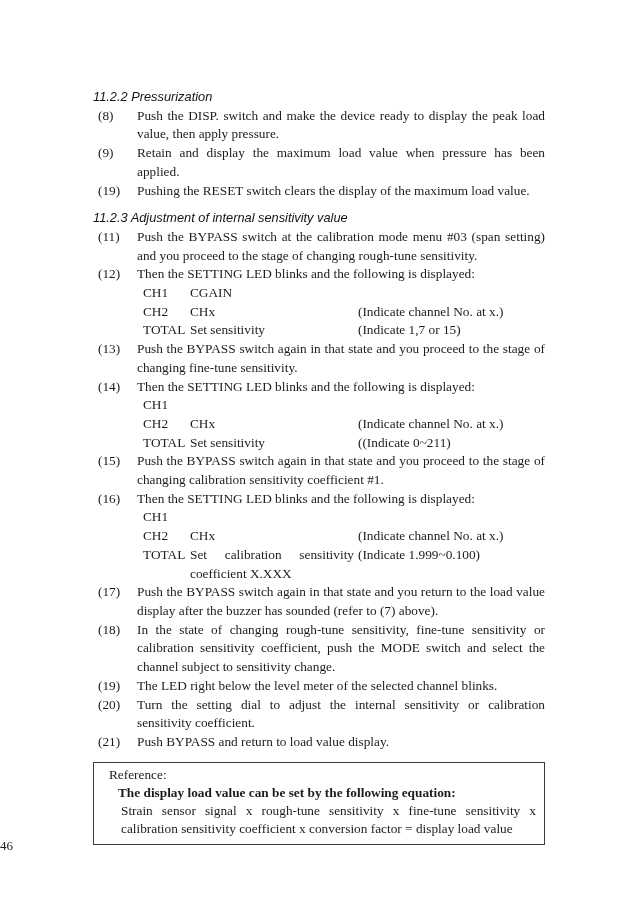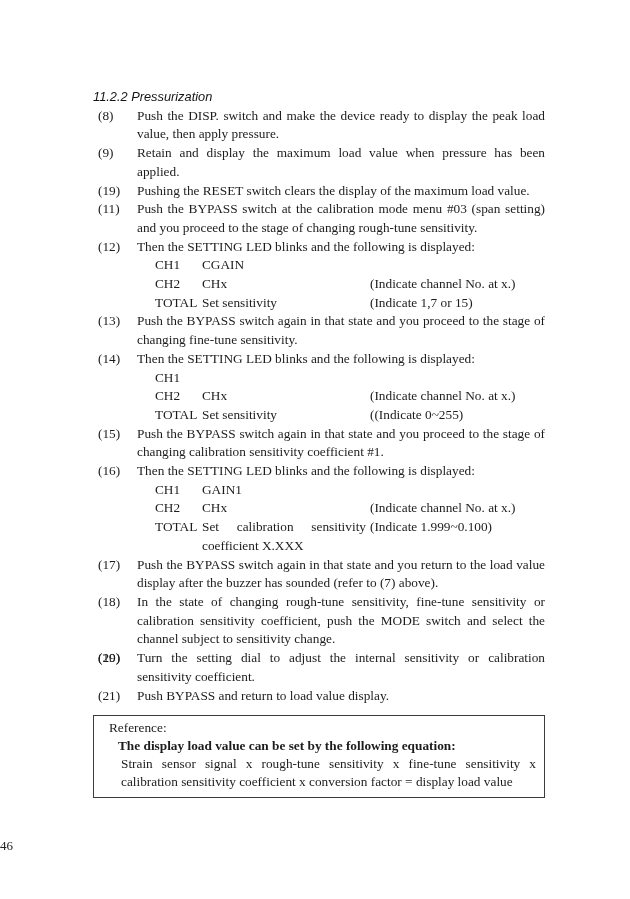--- a/index.html
+++ b/index.html
@@ -9,21 +9,21 @@
     color:#1c1c1c; overflow:hidden;
   }
   .content { position:absolute; left:93px; top:88px; width:452px; }
   .heading {
     font-family:"Liberation Sans", sans-serif; font-size:12.8px; color:#141414;font-style:italic;
   }
   .heading.second { margin-top:9px; }
   .item { position:relative; padding-left:44px; text-align:justify; }
   .item .num { position:absolute; left:5px; top:0; }
   .subtable { margin-left:50px; }
-  .trow { display:grid; grid-template-columns:47px 168px 1fr; align-items:start;margin-left:12px; }
+  .trow { display:grid; grid-template-columns:47px 168px 1fr; align-items:start; }
   .tvalue { text-align:justify; padding-right:4px; }
   .refbox {
     margin-top:10px; border:1px solid #3c3c3c; padding:3px 8px 6px 15px;
     line-height:18px;
   }
   .ref-intro { margin-left:9px;font-weight:bold; }
   .ref-eq { margin-left:12px; text-align:justify; }
   .page-number {
     position:absolute; top:837px; left:0; width:630px; text-align:left;
     font-size:13px; color:#222;
@@ -42,20 +42,21 @@
   </div>
   <div class="item">
     <span class="num">(9)</span>
     <span class="txt">Retain and display the maximum load value when pressure has been applied.</span>
   </div>
   <div class="item">
     <span class="num">(19)</span>
     <span class="txt">Pushing the RESET switch clears the display of the maximum load value.</span>
   </div>
 
+  <div class="heading second">11.2.3 Adjustment of internal sensitivity value</div>
 
   <div class="item">
     <span class="num">(11)</span>
     <span class="txt">Push the BYPASS switch at the calibration mode menu #03 (span setting) and you proceed to the stage of changing rough-tune sensitivity.</span>
   </div>
 
   <div class="item">
     <span class="num">(12)</span>
     <span class="txt">Then the SETTING LED blinks and the following is displayed:</span>
   </div>
@@ -92,37 +93,36 @@
       <span class="tnote"></span>
     </div>
     <div class="trow">
       <span class="tlabel">CH2</span>
       <span class="tvalue">CHx</span>
       <span class="tnote">(Indicate channel No. at x.)</span>
     </div>
     <div class="trow">
       <span class="tlabel">TOTAL</span>
       <span class="tvalue">Set sensitivity</span>
-      <span class="tnote">((Indicate 0~255)</span>
+      <span class="tnote">((Indicate 0~211)</span>
     </div>
   </div>
 
   <div class="item">
     <span class="num">(15)</span>
     <span class="txt">Push the BYPASS switch again in that state and you proceed to the stage of changing calibration sensitivity coefficient #1.</span>
   </div>
 
   <div class="item">
     <span class="num">(16)</span>
     <span class="txt">Then the SETTING LED blinks and the following is displayed:</span>
   </div>
   <div class="subtable">
     <div class="trow">
       <span class="tlabel">CH1</span>
-      <span class="tvalue">GAIN1</span>
       <span class="tnote"></span>
     </div>
     <div class="trow">
       <span class="tlabel">CH2</span>
       <span class="tvalue">CHx</span>
       <span class="tnote">(Indicate channel No. at x.)</span>
     </div>
     <div class="trow">
       <span class="tlabel">TOTAL</span>
       <span class="tvalue">Set calibration sensitivity coefficient X.XXX</span>
@@ -133,20 +133,21 @@
   <div class="item">
     <span class="num">(17)</span>
     <span class="txt">Push the BYPASS switch again in that state and you return to the load value display after the buzzer has sounded (refer to (7) above).</span>
   </div>
   <div class="item">
     <span class="num">(18)</span>
     <span class="txt">In the state of changing rough-tune sensitivity, fine-tune sensitivity or calibration sensitivity coefficient, push the MODE switch and select the channel subject to sensitivity change.</span>
   </div>
   <div class="item">
     <span class="num">(19)</span>
+    <span class="txt">The LED right below the level meter of the selected channel blinks.</span>
   </div>
   <div class="item">
     <span class="num">(20)</span>
     <span class="txt">Turn the setting dial to adjust the internal sensitivity or calibration sensitivity coefficient.</span>
   </div>
   <div class="item">
     <span class="num">(21)</span>
     <span class="txt">Push BYPASS and return to load value display.</span>
   </div>
 

